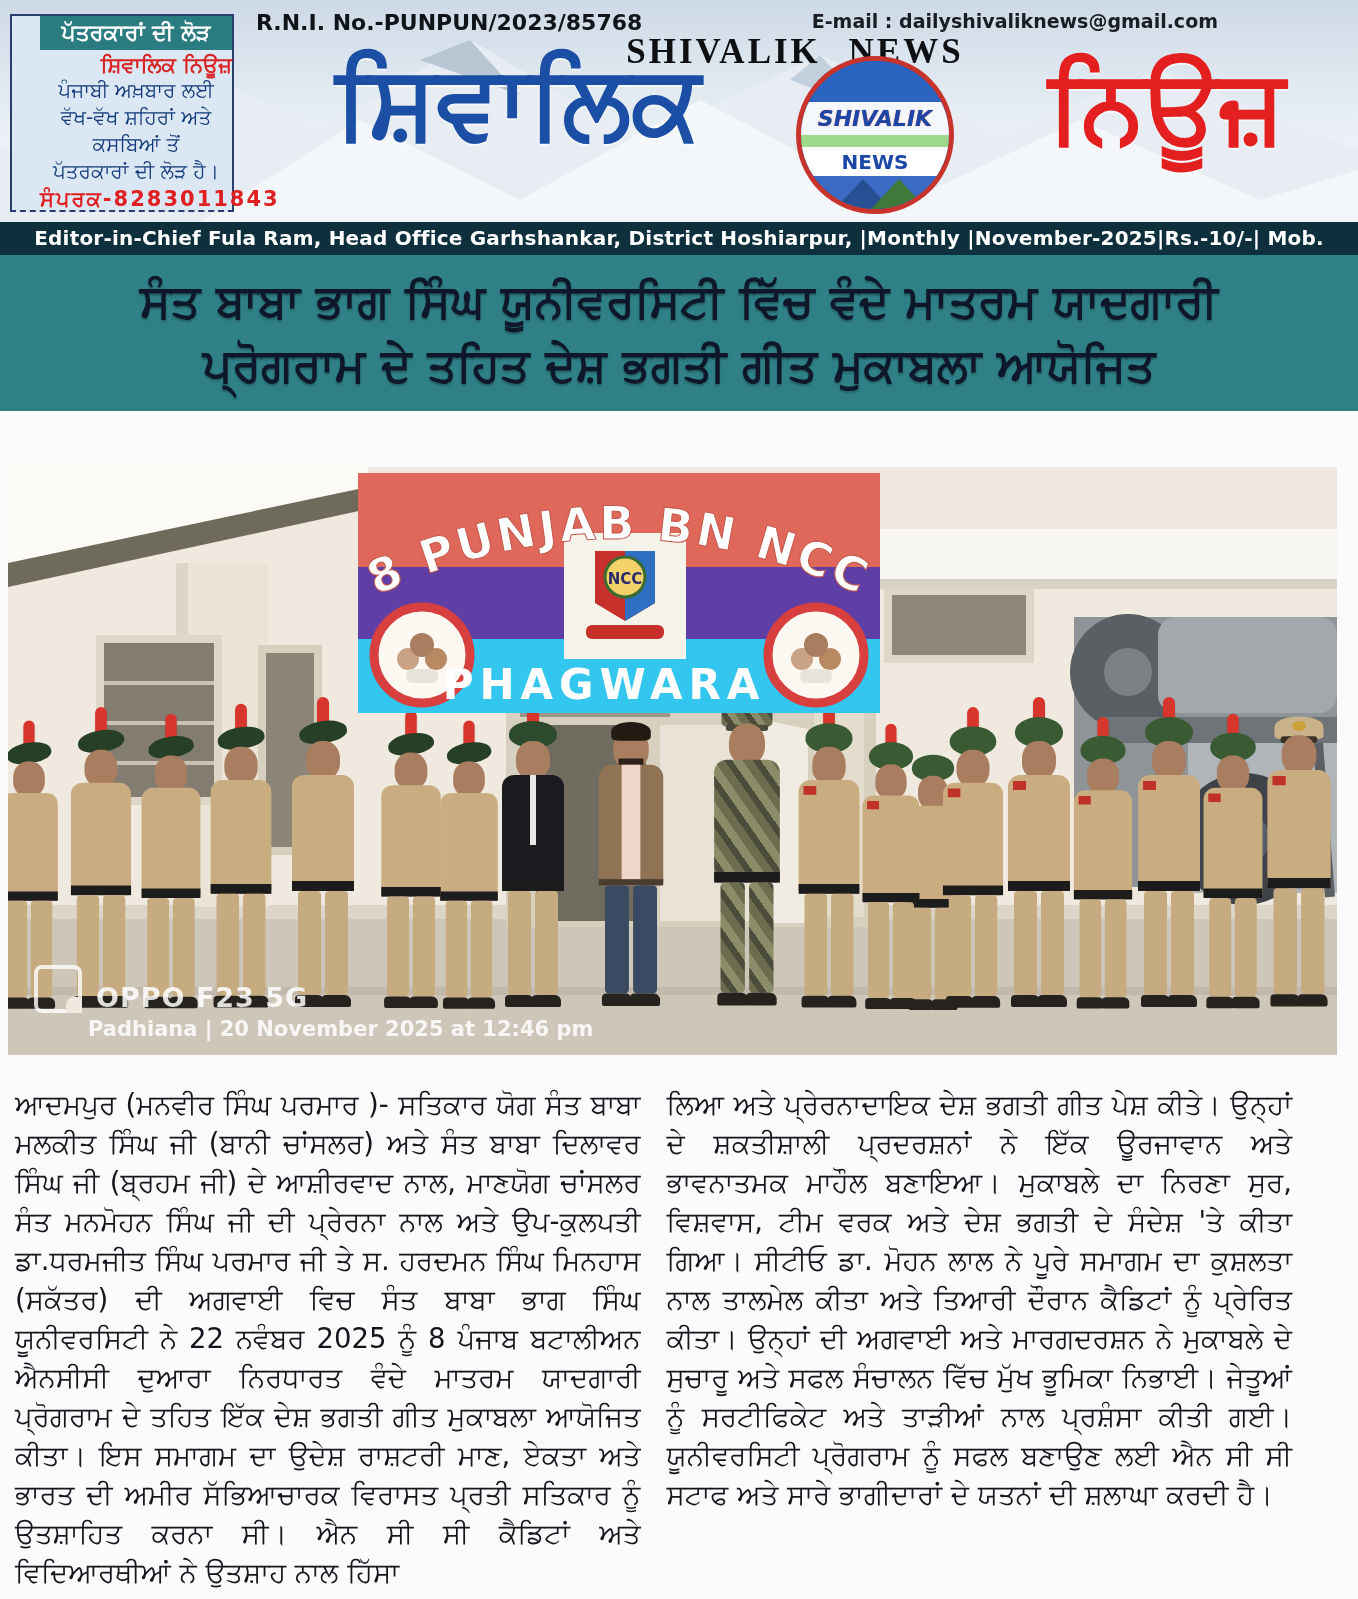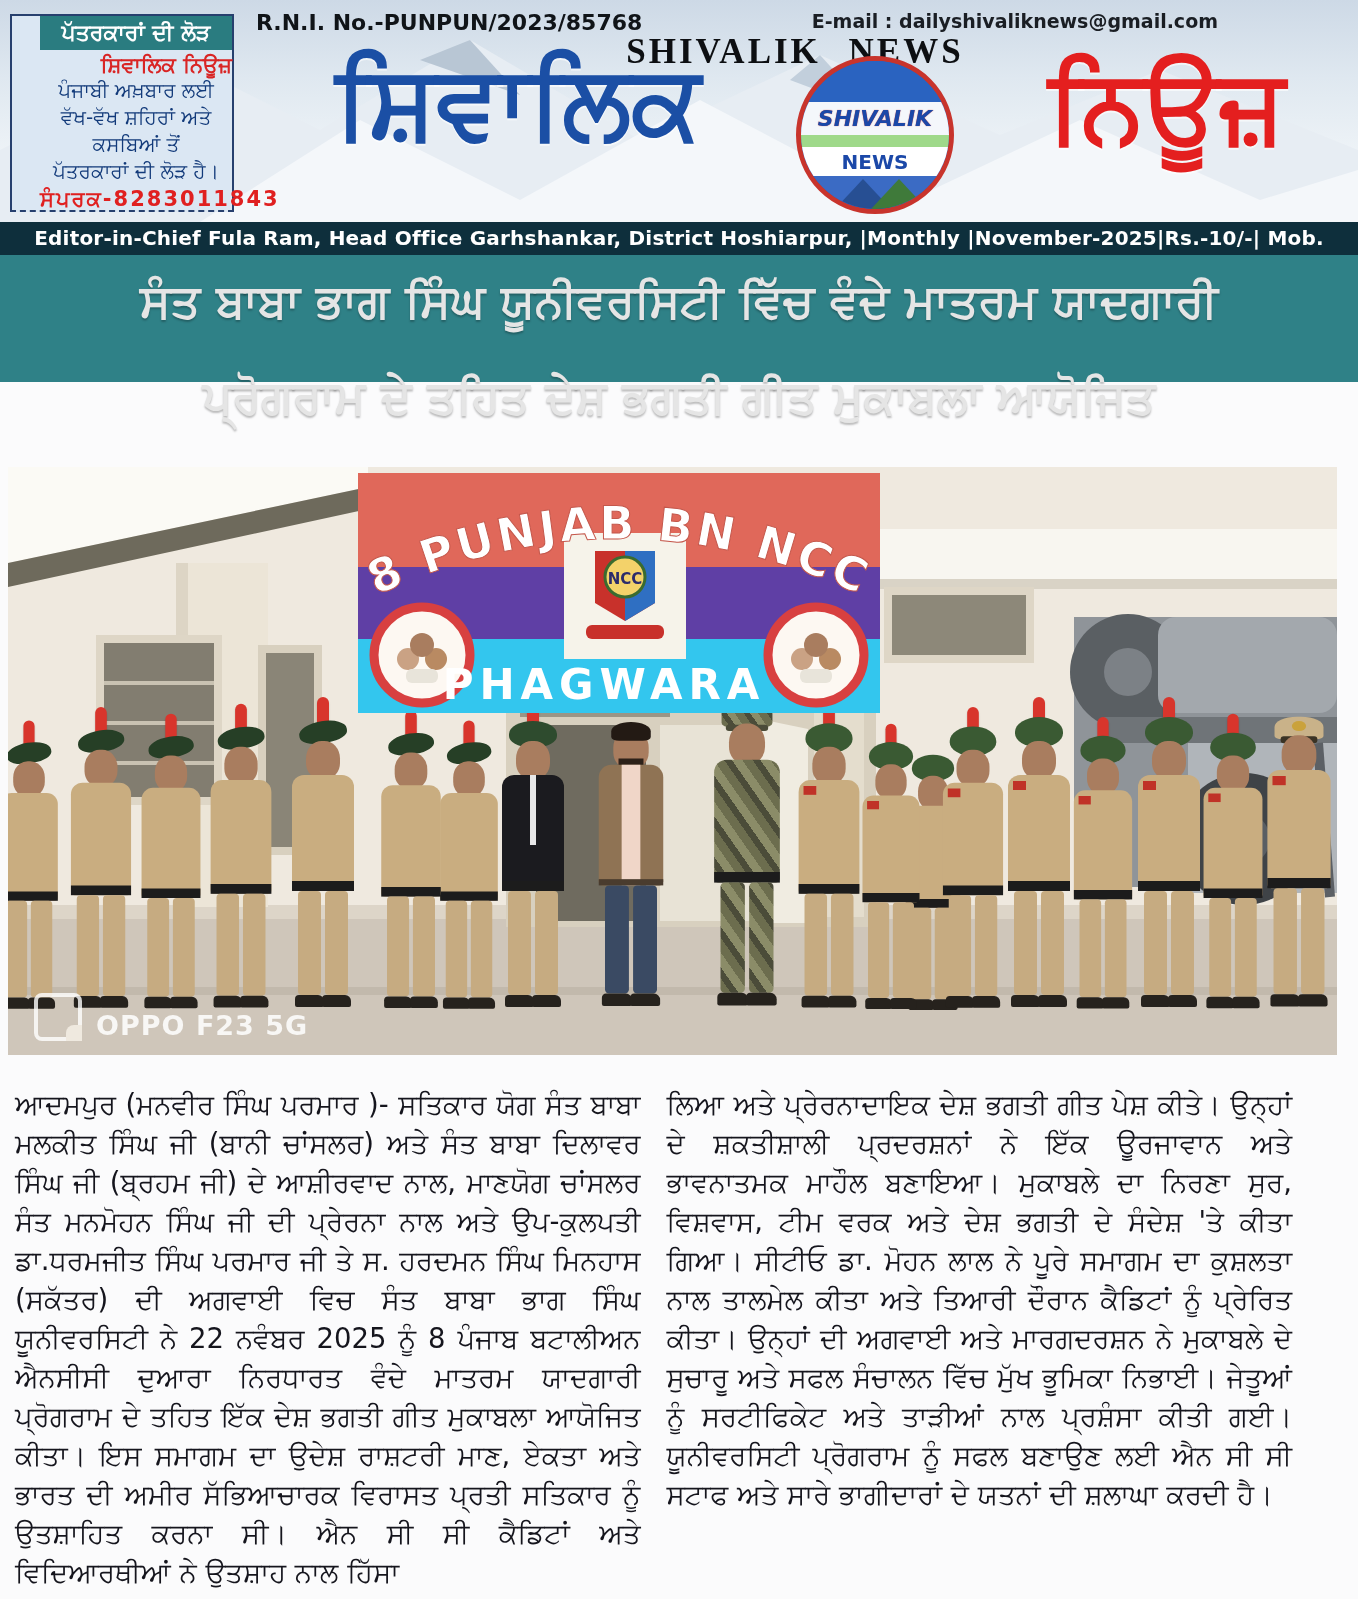--- a/index.html
+++ b/index.html
@@ -34,24 +34,24 @@
   .logo .seg5{height:22%;background:#3b6bc4;position:relative;}
   .logo .peak{position:absolute;bottom:0;left:34px;width:0;height:0;border-left:28px solid transparent;
     border-right:28px solid transparent;border-bottom:30px solid #274f93;}
   .logo .peak2{left:70px;border-bottom-color:#3f7a3a;}
 
   
   .infobar{position:absolute;left:0;top:222px;width:1358px;height:33px;background:#0e2f3c;color:#ffffff;
     font-weight:bold;font-size:20px;line-height:33px;text-align:center;letter-spacing:.2px;}
 
   
-  .headline{position:absolute;left:0;top:255px;width:1358px;height:127px;background:#2f8187;color:#e5e5e5;
+  .headline{position:absolute;left:0;top:255px;width:1358px;height:156px;background:#2f8187;color:#0f172a;
     text-align:center;}
   .headline .h1{font-size:46px;font-weight:bold;margin-top:14px;line-height:64px;text-shadow:0 2px 2px rgba(0,0,0,.25);}
-  .headline .h2{font-size:46px;font-weight:bold;line-height:64px;text-shadow:0 2px 2px rgba(0,0,0,.25);margin-top:32px;}
+  .headline .h2{font-size:46px;font-weight:bold;line-height:64px;text-shadow:0 2px 2px rgba(0,0,0,.25);}
 
   
   .photo{position:absolute;left:8px;top:467px;width:1329px;height:588px;overflow:hidden;background:#efe9df;}
   .scene{position:absolute;left:0;top:0;width:100%;height:100%;}
   .banner{position:absolute;left:350px;top:6px;width:522px;height:240px;z-index:8;}
   .watermark{position:absolute;left:26px;bottom:14px;z-index:20;color:rgba(255,255,255,.85);}
   .wm-row{display:flex;align-items:flex-end;gap:14px;}
   .wm-icon{width:40px;height:40px;border:4px solid rgba(255,255,255,.8);border-radius:8px;position:relative;}
   .wm-icon:after{content:'';position:absolute;right:-4px;bottom:-4px;width:16px;height:16px;background:#efe9df;
     border-top-left-radius:8px;}
@@ -418,20 +418,21 @@
             <i></i>
           </div>
         </div>
       </div>
 
     <div class="watermark">
       <div class="wm-row">
         <div class="wm-icon"></div>
         <div class="wm-device">OPPO F23 5G</div>
       </div>
+      <div class="wm-loc">Padhiana  |  20 November 2025 at 12:46 pm</div>
     </div>
   </div>
 
   <div class="article">
     <p class="col">ਆਦਮਪੁਰ (ਮਨਵੀਰ ਸਿੰਘ ਪਰਮਾਰ )- ਸਤਿਕਾਰ ਯੋਗ ਸੰਤ ਬਾਬਾ ਮਲਕੀਤ ਸਿੰਘ ਜੀ (ਬਾਨੀ ਚਾਂਸਲਰ) ਅਤੇ ਸੰਤ ਬਾਬਾ ਦਿਲਾਵਰ ਸਿੰਘ ਜੀ (ਬ੍ਰਹਮ ਜੀ) ਦੇ ਆਸ਼ੀਰਵਾਦ ਨਾਲ, ਮਾਣਯੋਗ ਚਾਂਸਲਰ ਸੰਤ ਮਨਮੋਹਨ ਸਿੰਘ ਜੀ ਦੀ ਪ੍ਰੇਰਨਾ ਨਾਲ ਅਤੇ ਉਪ-ਕੁਲਪਤੀ ਡਾ.ਧਰਮਜੀਤ ਸਿੰਘ ਪਰਮਾਰ ਜੀ ਤੇ ਸ. ਹਰਦਮਨ ਸਿੰਘ ਮਿਨਹਾਸ (ਸਕੱਤਰ) ਦੀ ਅਗਵਾਈ ਵਿਚ ਸੰਤ ਬਾਬਾ ਭਾਗ ਸਿੰਘ ਯੂਨੀਵਰਸਿਟੀ ਨੇ 22 ਨਵੰਬਰ 2025 ਨੂੰ 8 ਪੰਜਾਬ ਬਟਾਲੀਅਨ ਐਨਸੀਸੀ ਦੁਆਰਾ ਨਿਰਧਾਰਤ ਵੰਦੇ ਮਾਤਰਮ ਯਾਦਗਾਰੀ ਪ੍ਰੋਗਰਾਮ ਦੇ ਤਹਿਤ ਇੱਕ ਦੇਸ਼ ਭਗਤੀ ਗੀਤ ਮੁਕਾਬਲਾ ਆਯੋਜਿਤ ਕੀਤਾ। ਇਸ ਸਮਾਗਮ ਦਾ ਉਦੇਸ਼ ਰਾਸ਼ਟਰੀ ਮਾਣ, ਏਕਤਾ ਅਤੇ ਭਾਰਤ ਦੀ ਅਮੀਰ ਸੱਭਿਆਚਾਰਕ ਵਿਰਾਸਤ ਪ੍ਰਤੀ ਸਤਿਕਾਰ ਨੂੰ ਉਤਸ਼ਾਹਿਤ ਕਰਨਾ ਸੀ। ਐਨ ਸੀ ਸੀ ਕੈਡਿਟਾਂ ਅਤੇ ਵਿਦਿਆਰਥੀਆਂ ਨੇ ਉਤਸ਼ਾਹ ਨਾਲ ਹਿੱਸਾ</p>
     <p class="col">ਲਿਆ ਅਤੇ ਪ੍ਰੇਰਨਾਦਾਇਕ ਦੇਸ਼ ਭਗਤੀ ਗੀਤ ਪੇਸ਼ ਕੀਤੇ। ਉਨ੍ਹਾਂ ਦੇ ਸ਼ਕਤੀਸ਼ਾਲੀ ਪ੍ਰਦਰਸ਼ਨਾਂ ਨੇ ਇੱਕ ਊਰਜਾਵਾਨ ਅਤੇ ਭਾਵਨਾਤਮਕ ਮਾਹੌਲ ਬਣਾਇਆ। ਮੁਕਾਬਲੇ ਦਾ ਨਿਰਣਾ ਸੁਰ, ਵਿਸ਼ਵਾਸ, ਟੀਮ ਵਰਕ ਅਤੇ ਦੇਸ਼ ਭਗਤੀ ਦੇ ਸੰਦੇਸ਼ 'ਤੇ ਕੀਤਾ ਗਿਆ। ਸੀਟੀਓ ਡਾ. ਮੋਹਨ ਲਾਲ ਨੇ ਪੂਰੇ ਸਮਾਗਮ ਦਾ ਕੁਸ਼ਲਤਾ ਨਾਲ ਤਾਲਮੇਲ ਕੀਤਾ ਅਤੇ ਤਿਆਰੀ ਦੌਰਾਨ ਕੈਡਿਟਾਂ ਨੂੰ ਪ੍ਰੇਰਿਤ ਕੀਤਾ। ਉਨ੍ਹਾਂ ਦੀ ਅਗਵਾਈ ਅਤੇ ਮਾਰਗਦਰਸ਼ਨ ਨੇ ਮੁਕਾਬਲੇ ਦੇ ਸੁਚਾਰੂ ਅਤੇ ਸਫਲ ਸੰਚਾਲਨ ਵਿੱਚ ਮੁੱਖ ਭੂਮਿਕਾ ਨਿਭਾਈ। ਜੇਤੂਆਂ ਨੂੰ ਸਰਟੀਫਿਕੇਟ ਅਤੇ ਤਾੜੀਆਂ ਨਾਲ ਪ੍ਰਸ਼ੰਸਾ ਕੀਤੀ ਗਈ। ਯੂਨੀਵਰਸਿਟੀ ਪ੍ਰੋਗਰਾਮ ਨੂੰ ਸਫਲ ਬਣਾਉਣ ਲਈ ਐਨ ਸੀ ਸੀ ਸਟਾਫ ਅਤੇ ਸਾਰੇ ਭਾਗੀਦਾਰਾਂ ਦੇ ਯਤਨਾਂ ਦੀ ਸ਼ਲਾਘਾ ਕਰਦੀ ਹੈ।</p>
   </div>
 
 </div>
 

